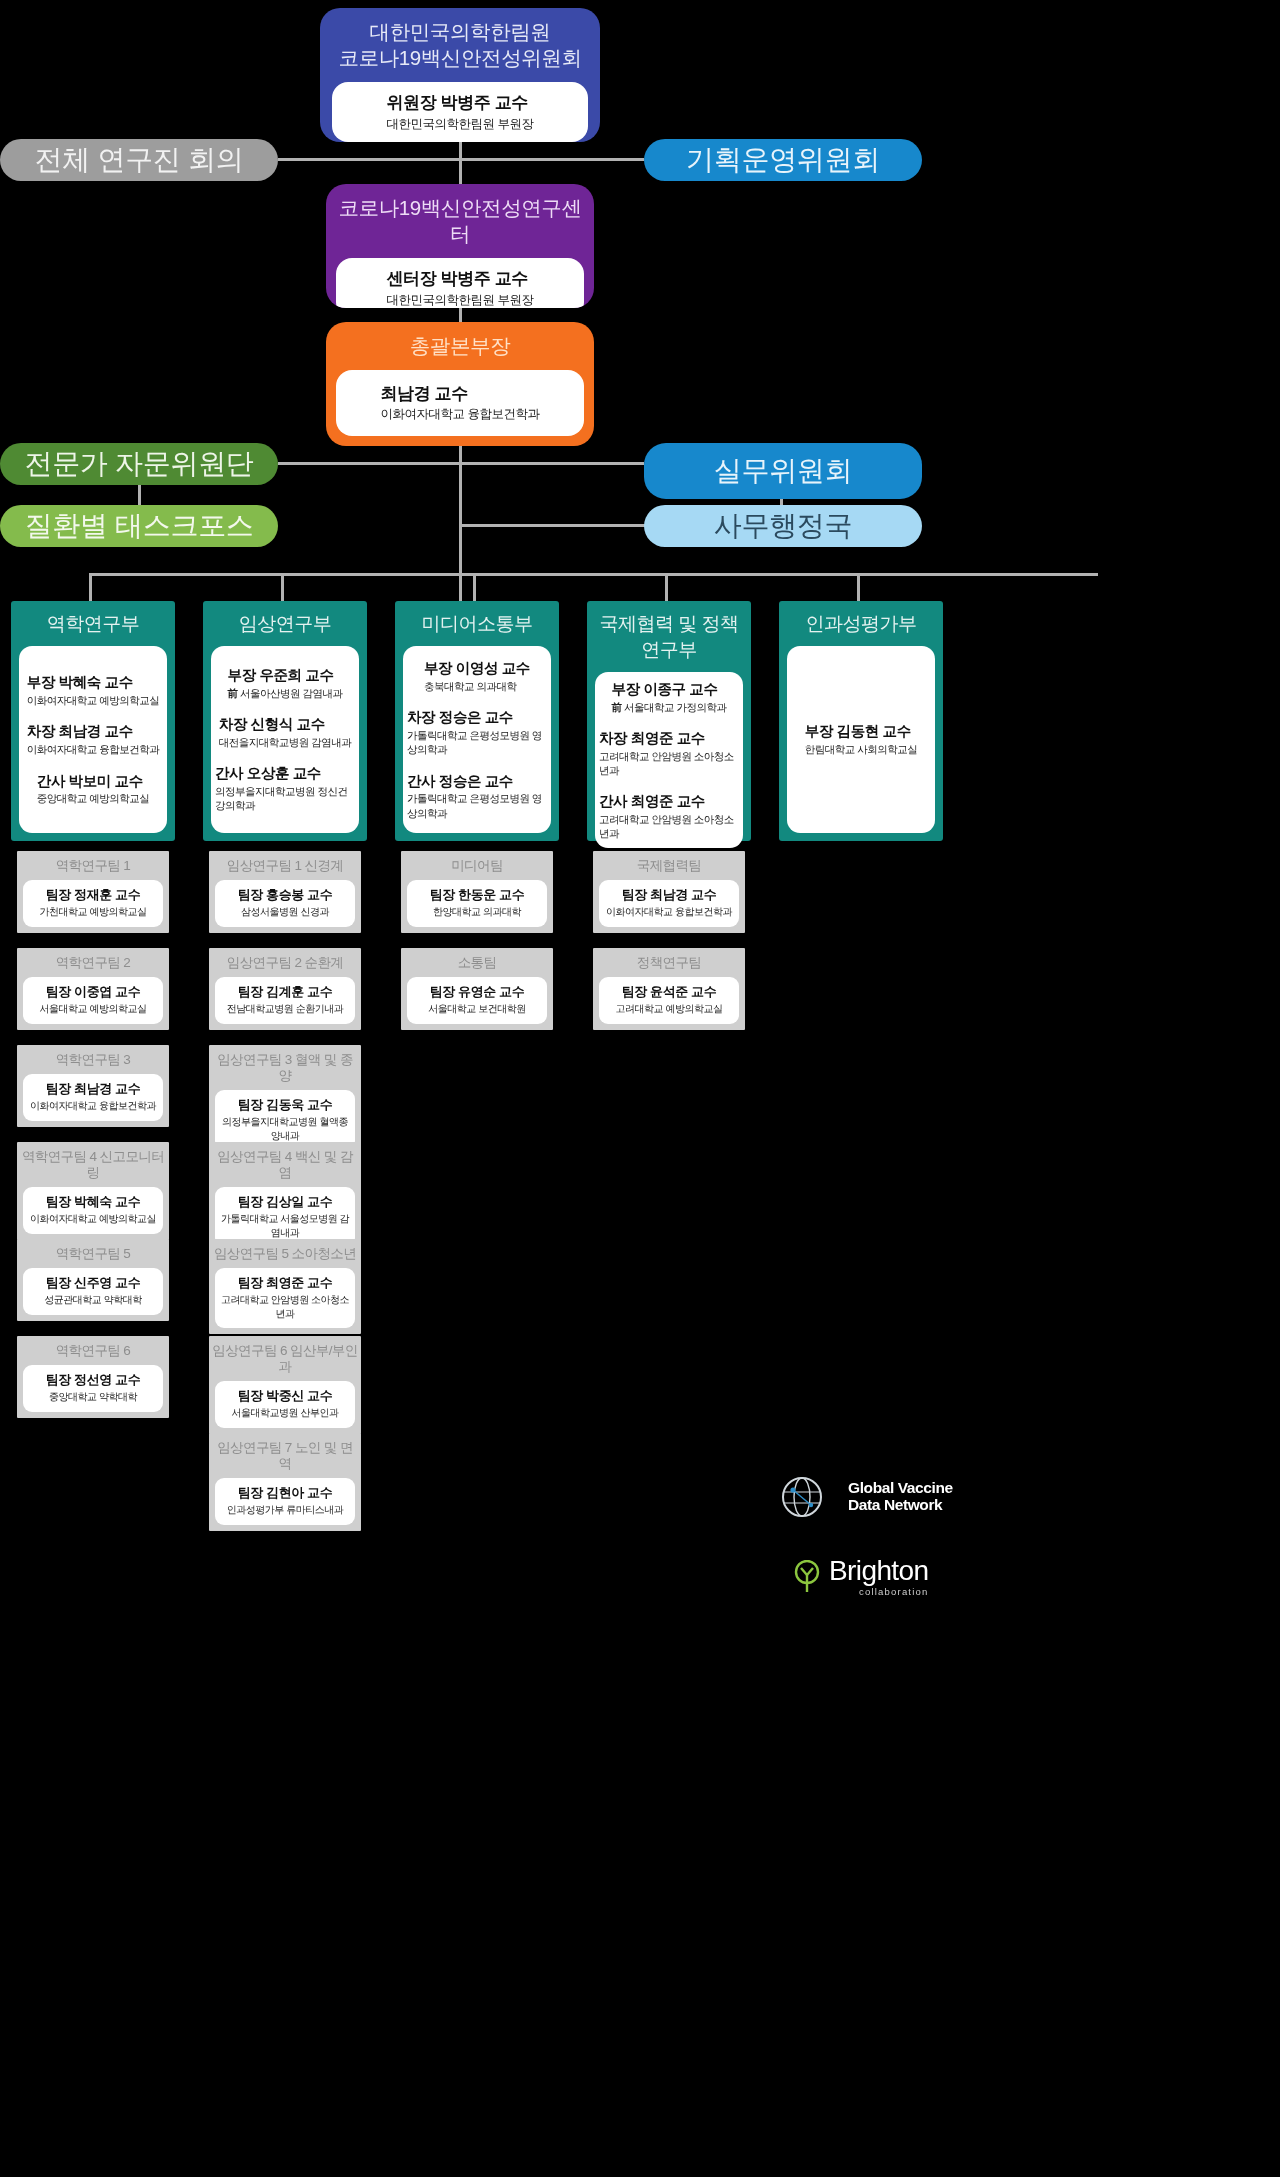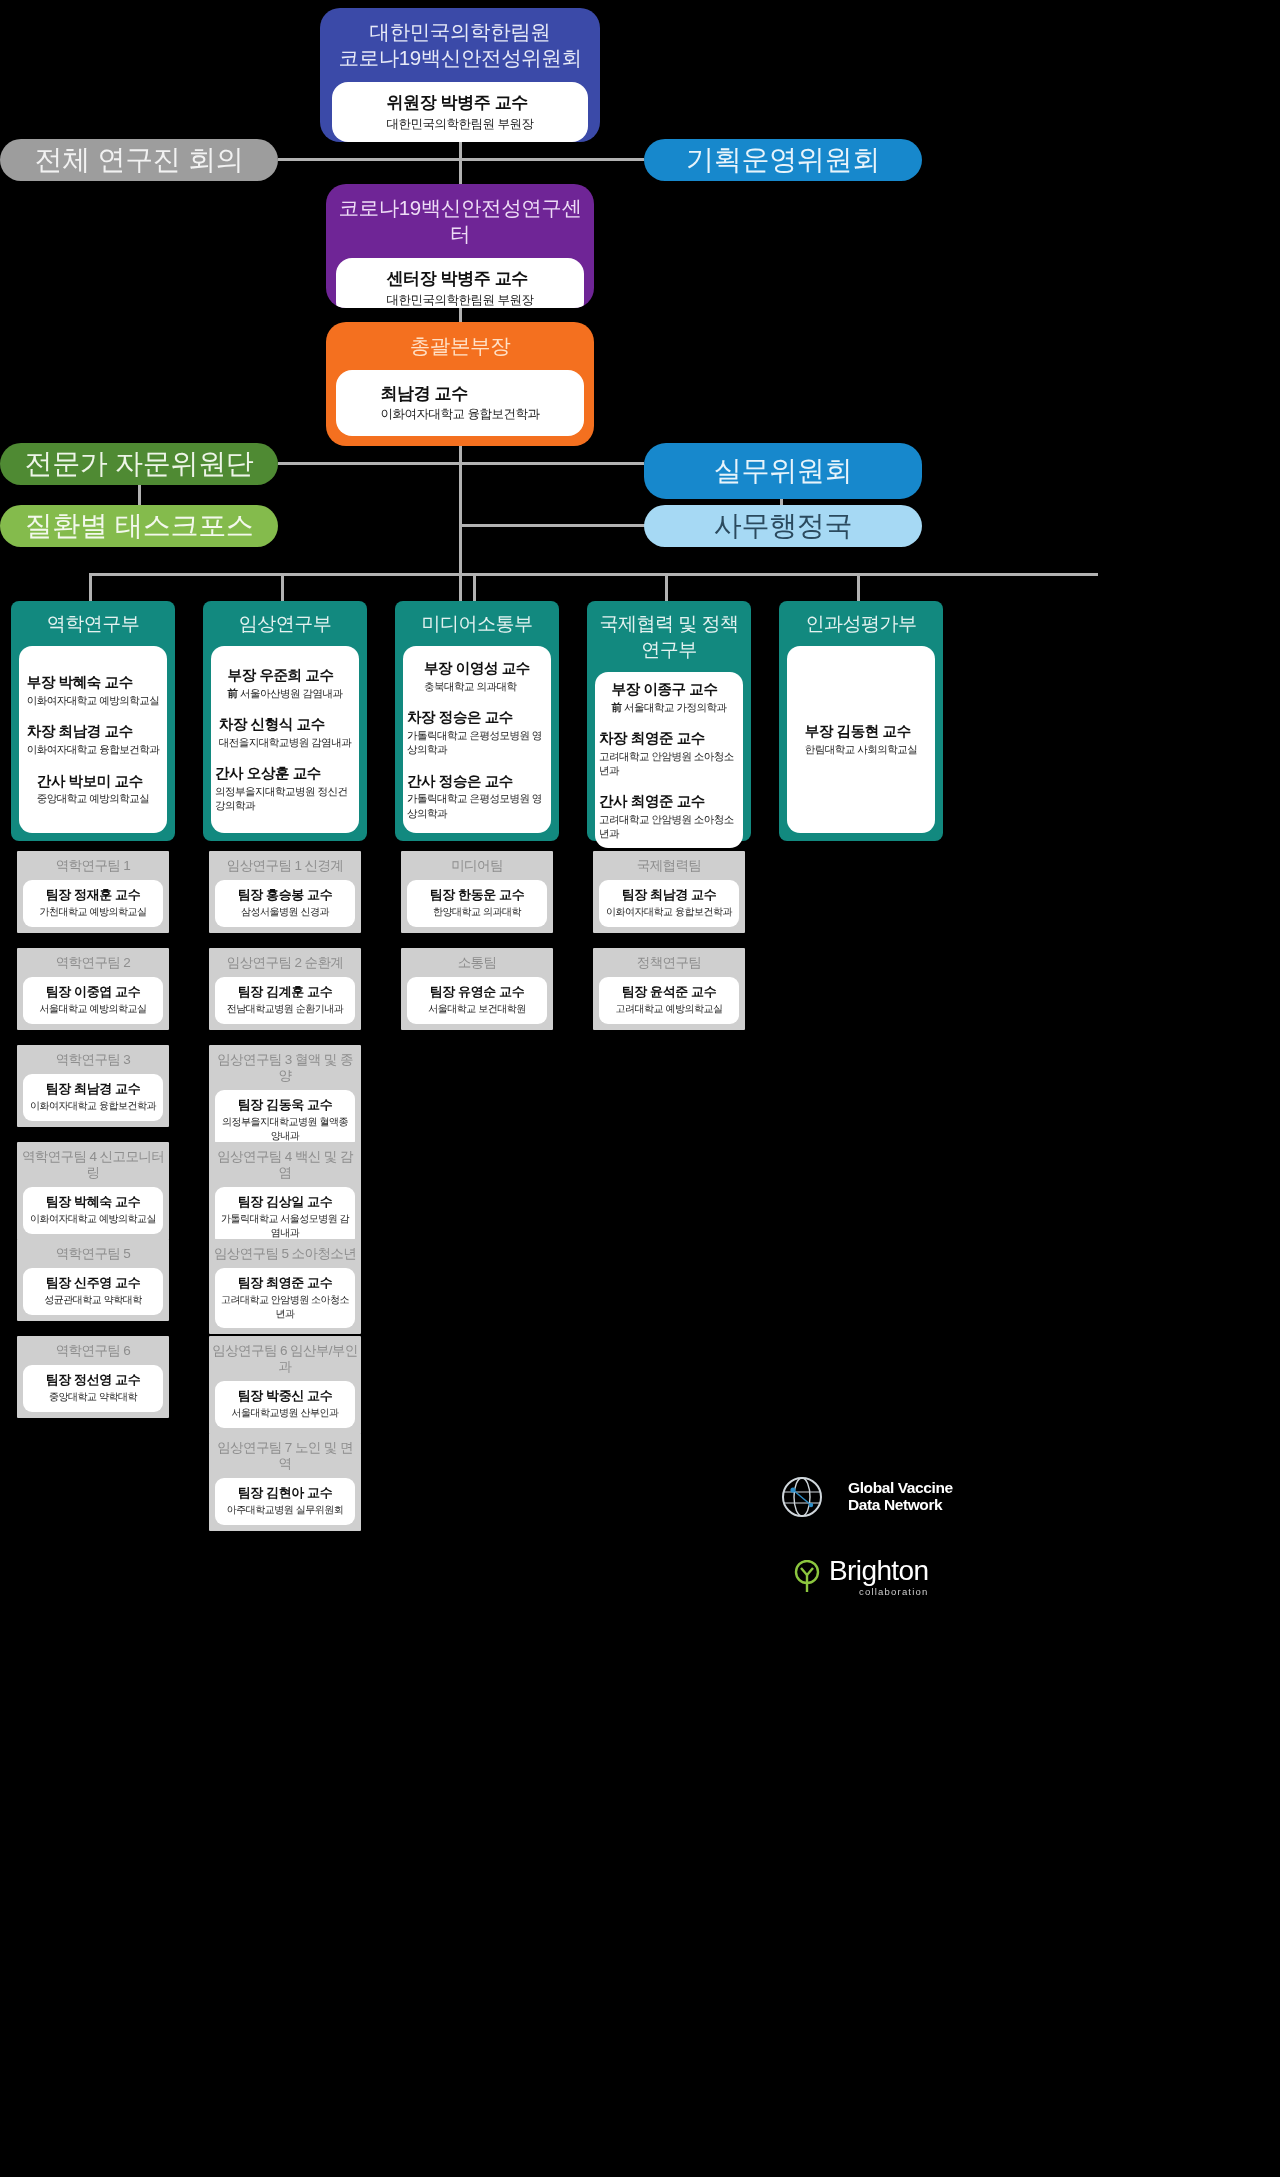--- a/index.html
+++ b/index.html
@@ -75,21 +75,21 @@
   #taskforce     { left: 0px;   top: 505px; width: 278px; height: 42px; background: #84bb4c; color: #f3f8ec; }
   #working       { left: 644px; top: 443px; width: 278px; height: 56px; background: #1788cc; color: #e8f4fb; text-align: center; }
   #admin         { left: 644px; top: 505px; width: 278px; height: 42px; background: #a6d9f4; color: #2b4a5e; }
   
 
   
   .dept {
     position: absolute; z-index: 3;
     width: 164px;
     background: #12897f;
-    border-radius: 8px;
+    border-radius: 3px;
     top: 601px; height: 240px;
     display: flex; flex-direction: column;
   }
   .dept .dept-title {
     color: #e4f2f0; font-size: 19px; letter-spacing: -0.5px;
     text-align: center; padding: 10px 4px 9px;
   }
   .dept .dept-body {
     background: #fff; border-radius: 13px; margin: 0 8px 8px;
     flex: 1; display: flex; flex-direction: column;
@@ -373,21 +373,21 @@
         <div class="team-title">임상연구팀 6 임산부/부인과</div>
         <div class="team-body">
           <div class="p-name">팀장 박중신 교수</div>
           <div class="p-aff">서울대학교병원 산부인과</div>
         </div>
       </div>
       <div class="team" style="left: 209px; top: 1433px;">
         <div class="team-title">임상연구팀 7 노인 및 면역</div>
         <div class="team-body">
           <div class="p-name">팀장 김현아 교수</div>
-          <div class="p-aff">아주대학교병원 실무위원회</div>
+          <div class="p-aff">인과성평가부 류마티스내과</div>
         </div>
       </div>
       <div class="team" style="left: 401px; top: 851px;">
         <div class="team-title">미디어팀</div>
         <div class="team-body">
           <div class="p-name">팀장 한동운 교수</div>
           <div class="p-aff">한양대학교 의과대학</div>
         </div>
       </div>
       <div class="team" style="left: 401px; top: 948px;">

